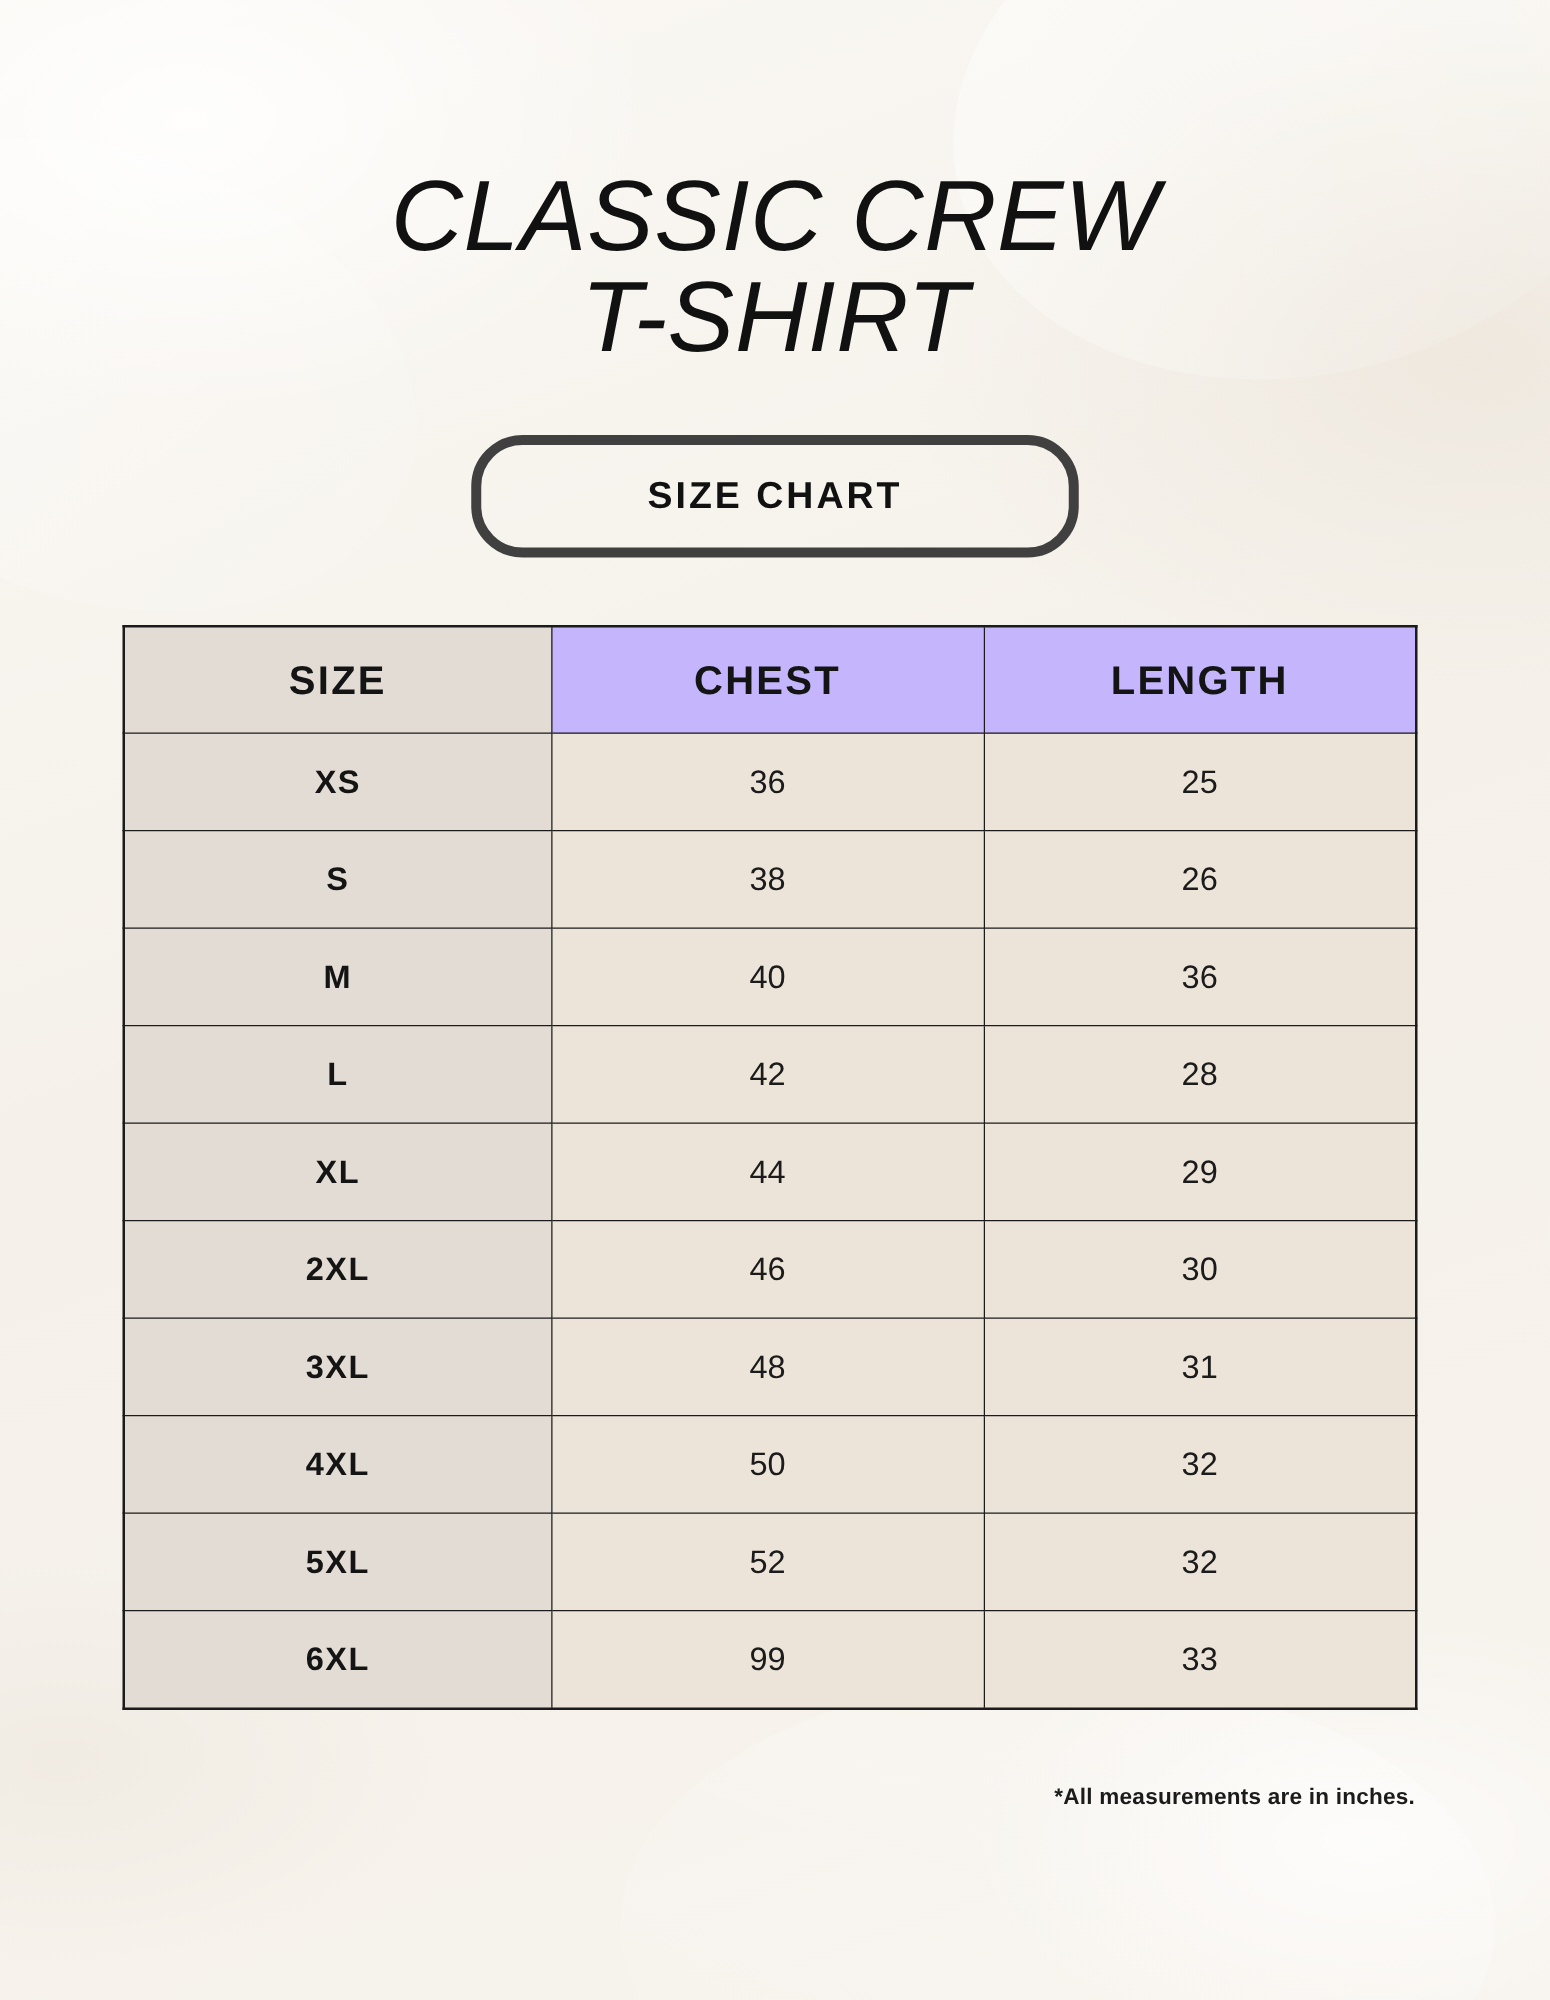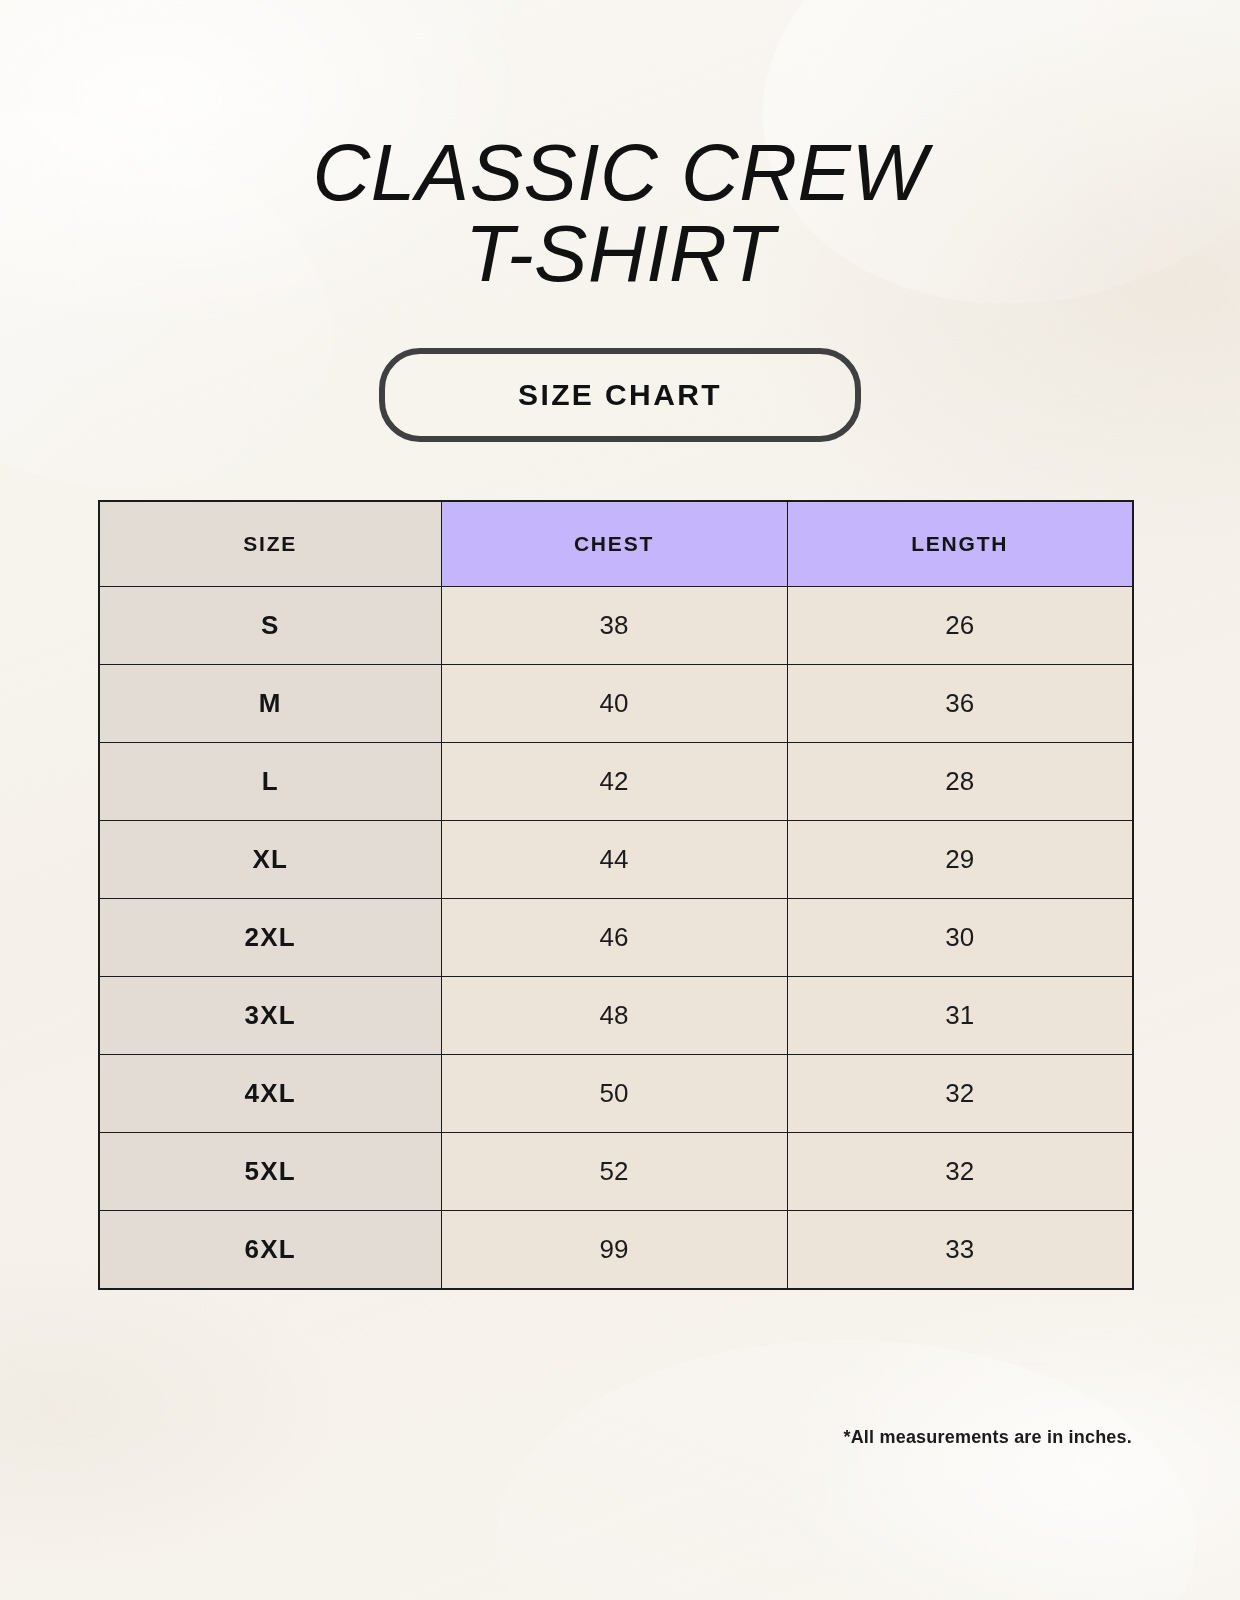--- a/index.html
+++ b/index.html
@@ -77,21 +77,21 @@
     display: block;
   }
 
   .pill {
     position: absolute;
     top: 348px;
     left: 50%;
     transform: translateX(-50%);
     width: 470px;
     height: 82px;
-    border: 6px solid #404040;
+    border: 8px solid #404040;
     border-radius: 41px;
     display: flex;
     align-items: center;
     justify-content: center;
     background: transparent;
   }
   .pill span {
     font-size: 30px;
     font-weight: 700;
     letter-spacing: 2.4px;
@@ -117,21 +117,21 @@
   table.size-chart th,
   table.size-chart td {
     border: 1px solid #1b1b1b;
     height: 77px;
     text-align: center;
     vertical-align: middle;
     padding: 0;
   }
   table.size-chart thead th {
     height: 84px;
-    font-size: 21px;
+    font-size: 32px;
     font-weight: 700;
     letter-spacing: 1.8px;
     color: #141414;
   }
   thead th.head-size {
     background: #e3dcd5;
   }
   thead th.head-accent {
     background: #c4b5fd;
   }
@@ -188,20 +188,25 @@
       </colgroup>
       <thead>
         <tr>
           <th class="head-size">SIZE</th>
           <th class="head-accent">CHEST</th>
           <th class="head-accent">LENGTH</th>
         </tr>
       </thead>
       <tbody>
         <tr>
+          <td class="cell-size">XS</td>
+          <td class="cell-val">36</td>
+          <td class="cell-val">25</td>
+        </tr>
+        <tr>
           <td class="cell-size">S</td>
           <td class="cell-val">38</td>
           <td class="cell-val">26</td>
         </tr>
         <tr>
           <td class="cell-size">M</td>
           <td class="cell-val">40</td>
           <td class="cell-val">36</td>
         </tr>
         <tr>

